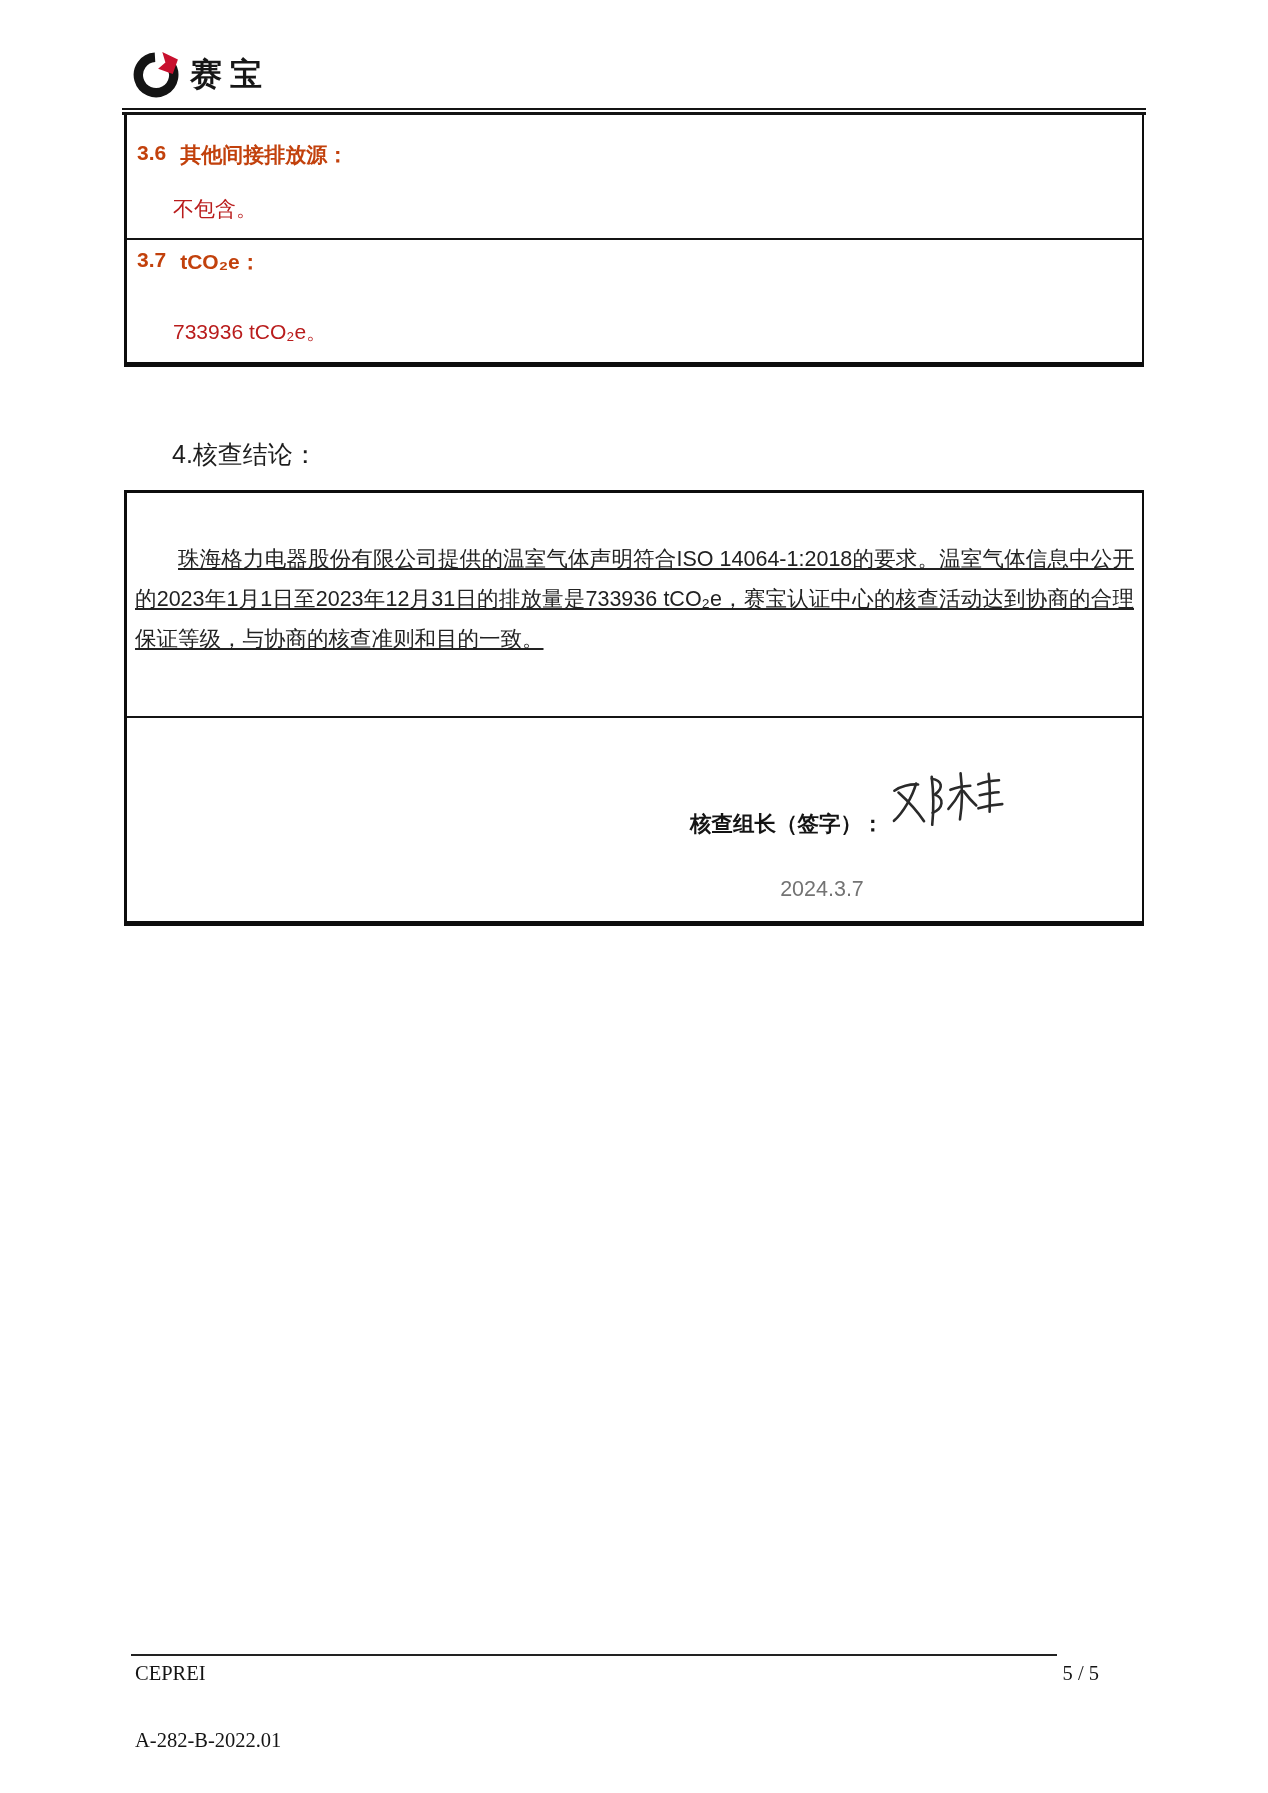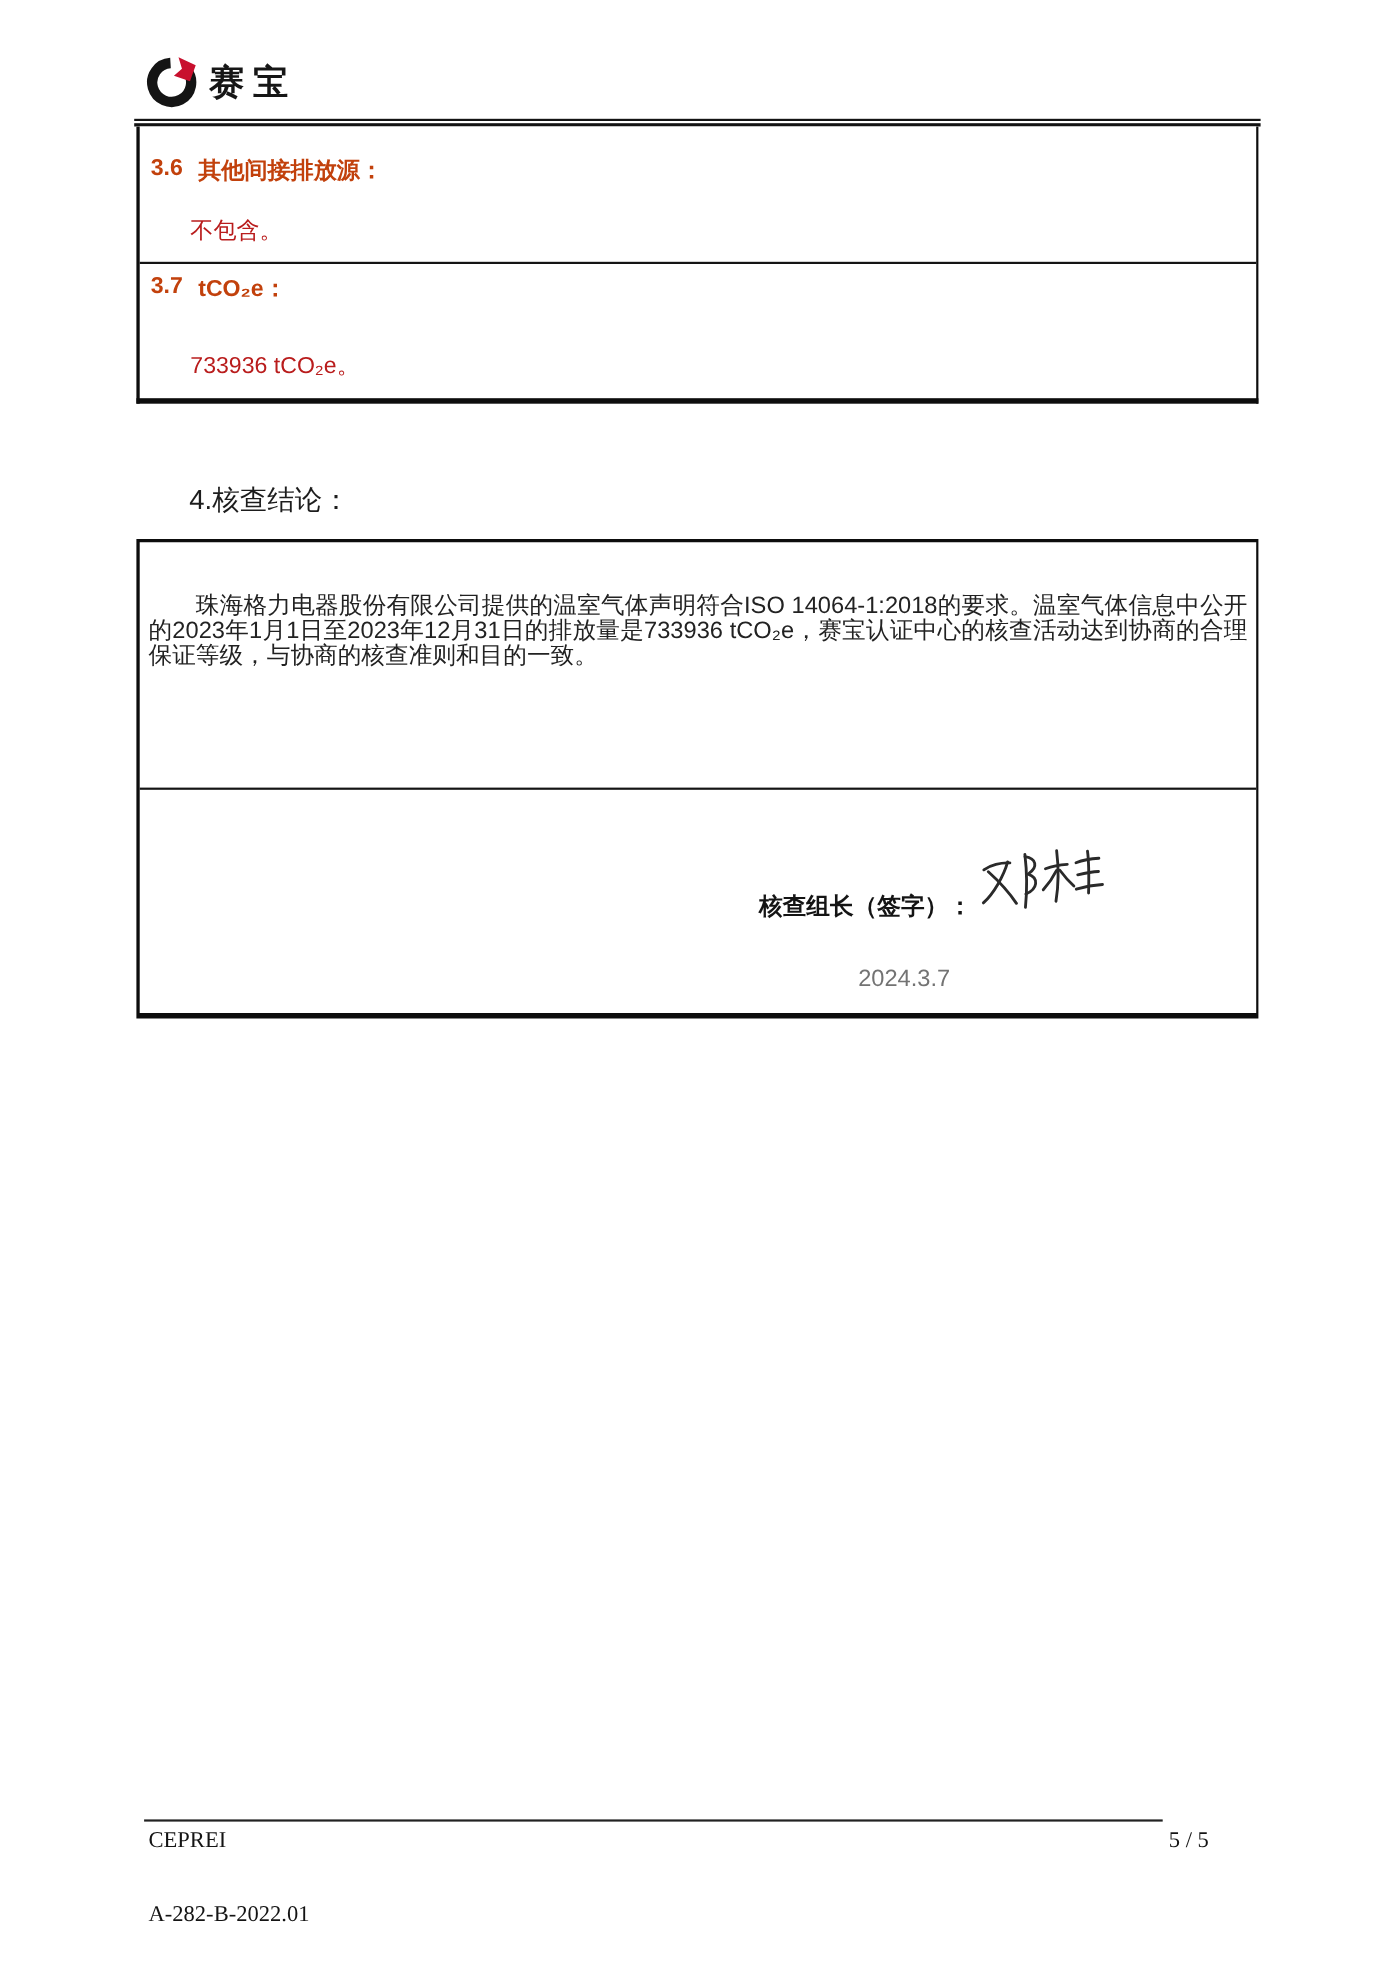--- a/index.html
+++ b/index.html
@@ -70,24 +70,25 @@
     width: 1020px; height: 436px;
     border: 3px solid #0d0d0d;
     border-right-width: 2px;
     border-bottom-width: 5px;
     background: #ffffff;
   }
   .conclusion-text {
     position: absolute;
     left: 8px; right: 8px; top: 46px;
     font-size: 21.5px;
-    line-height: 23px;
+    line-height: 40px;
     text-align: justify;
     text-indent: 2em;
     color: #222222;
+    text-decoration: underline;
   }
   .conclusion-rule { position: absolute; left: 0; top: 223px; width: 100%; border-top: 2px solid #141414; }
   .sign-label {
     position: absolute;
     left: 563px; top: 316px;
     font-weight: bold;
     font-size: 21.5px;
     color: #141414;
   }
   .signature {

